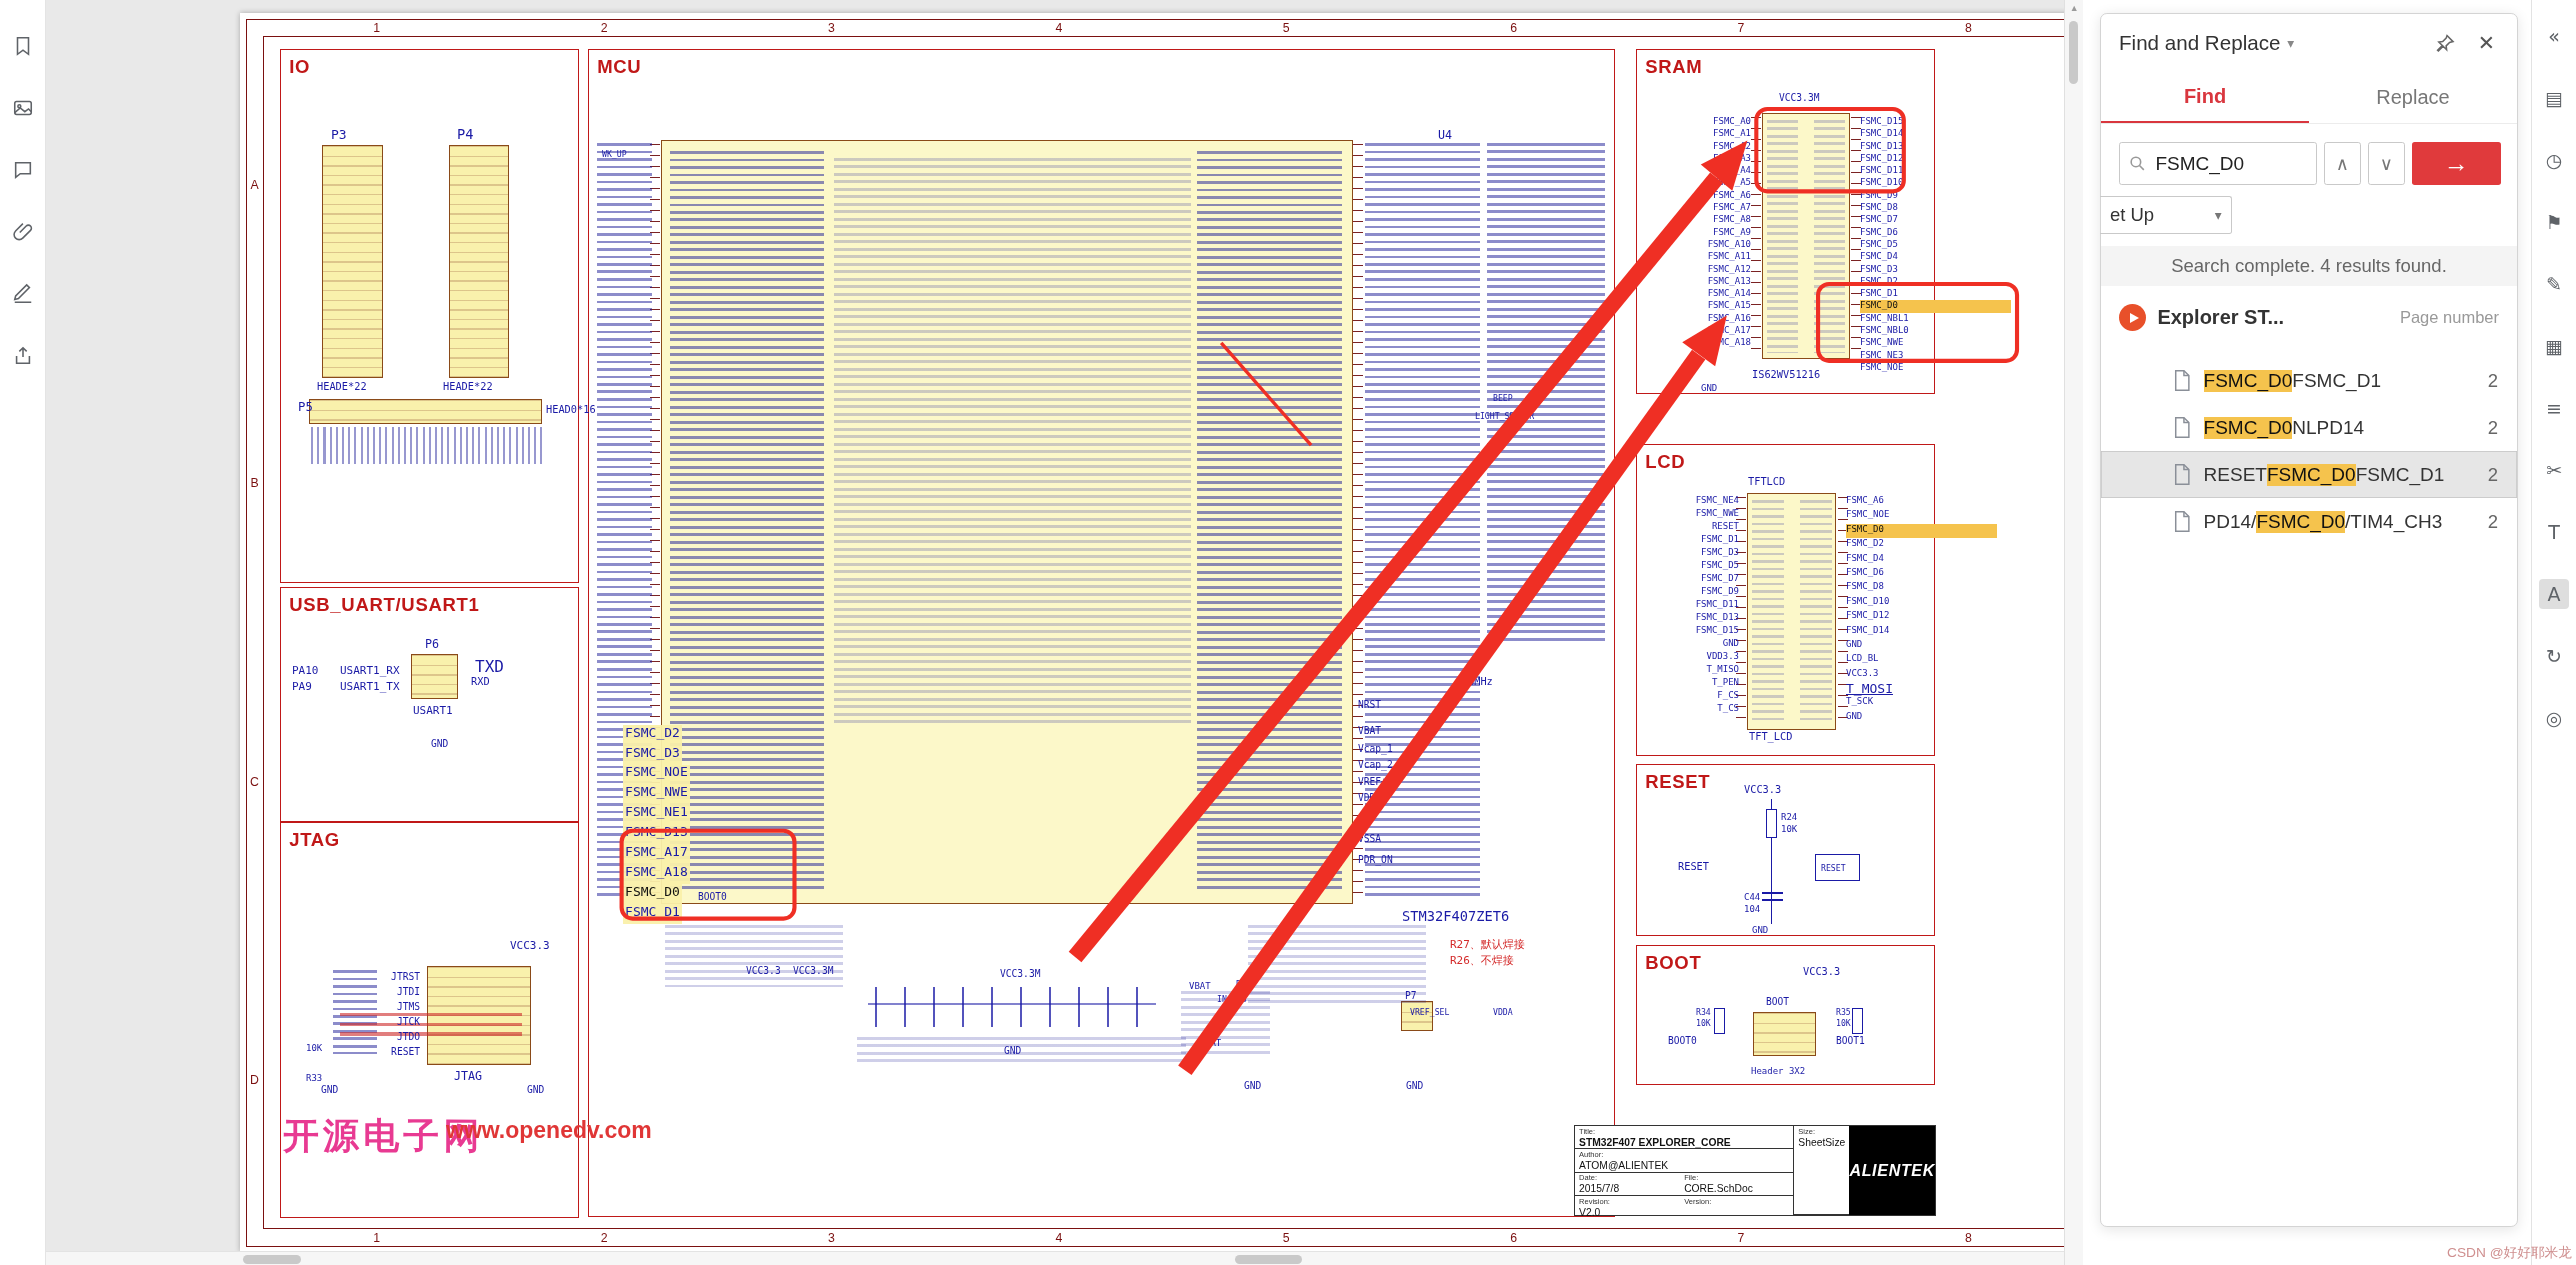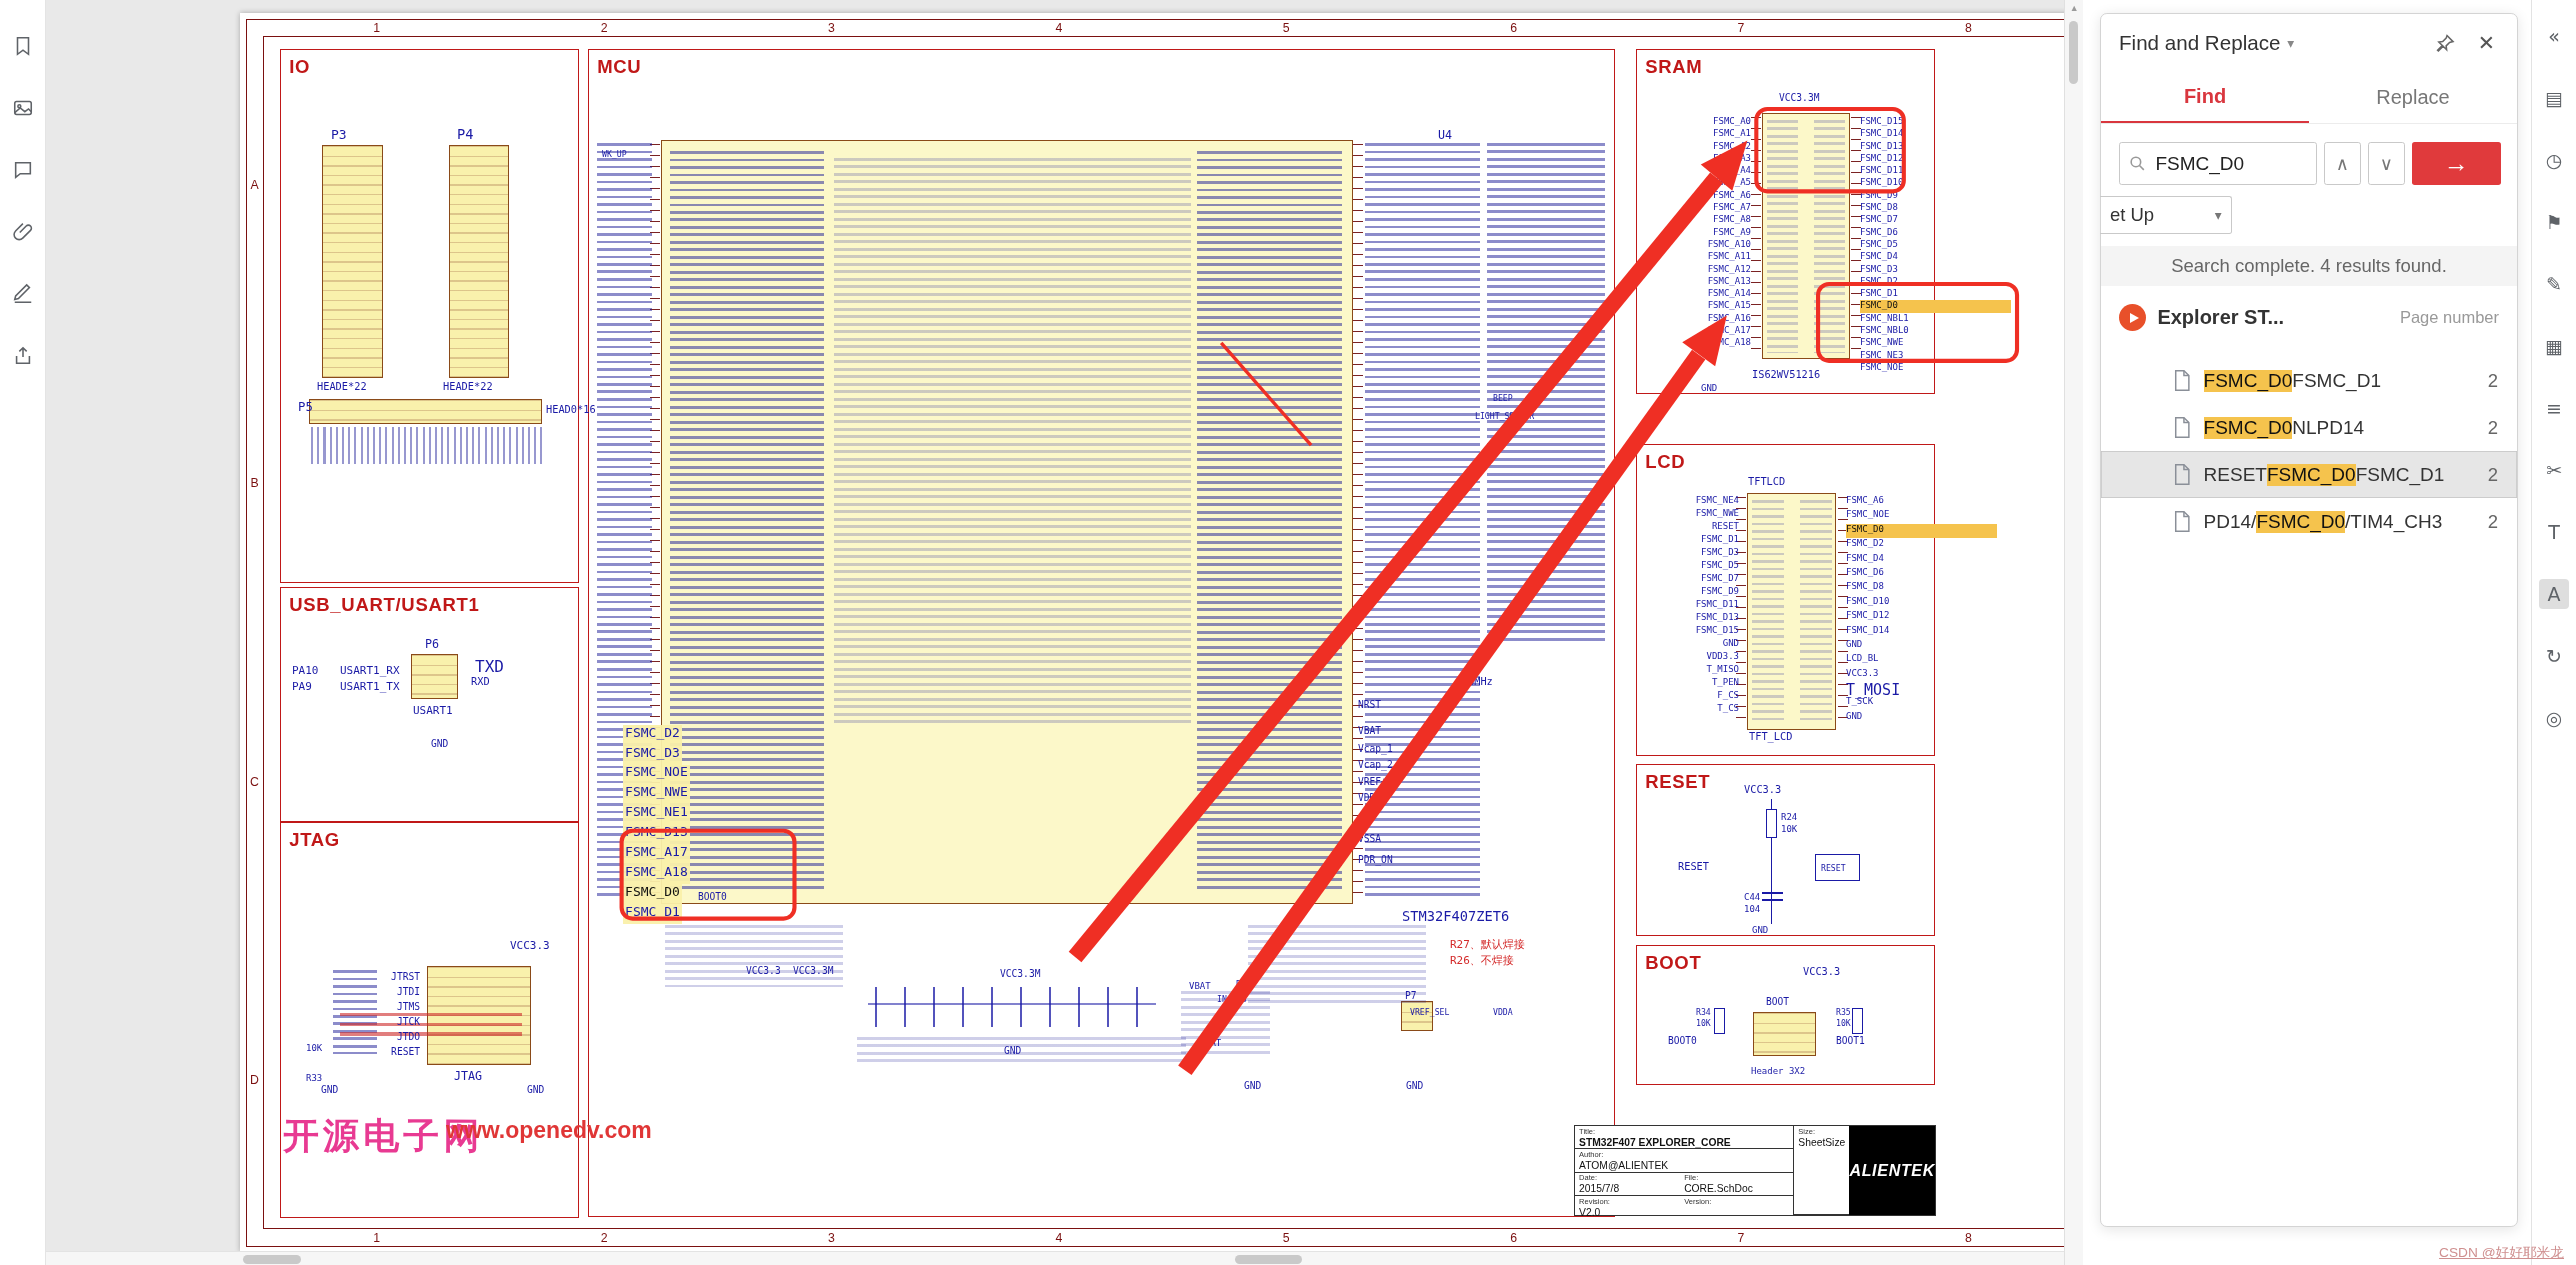--- a/index.html
+++ b/index.html
@@ -101,21 +101,21 @@
   .result-row{height:47px;display:flex;align-items:center;gap:11px;padding:0 19px 0 71px;font-size:19px;color:#333;cursor:pointer;}
   .result-row.selected{background:#e6e6e6;box-shadow:inset 0 0 0 0.7px #c4c4c4;}
   .result-row svg{width:20.6px;height:23px;stroke:#8a8f98;fill:none;stroke-width:1.8;flex:none;}
   .rtext{flex:1;white-space:nowrap;overflow:hidden;display:flex;}
   .rtext .match{background:#f5c34d;color:#111;}
   .rpage{color:#666;font-size:18.5px;}
   
   #right-rail{position:absolute;left:2531px;top:0;width:45px;height:1266px;background:#fff;border-left:0.7px solid #e3e3e3;display:flex;flex-direction:column;align-items:center;padding-top:20.6px;gap:32px;box-sizing:border-box;z-index:5;}
   .ric{width:30px;height:30px;display:flex;align-items:center;justify-content:center;color:#5f6368;font-size:19px;border-radius:4.1px;cursor:pointer;font-family:"DejaVu Sans",sans-serif;}
   .ric.active{background:#dedede;}
-  #watermark{position:absolute;right:12px;bottom:2.7px;font-size:13.7px;color:#cf8f8f;z-index:50;text-decoration:underline;}
+  #watermark{position:absolute;right:4px;bottom:2.7px;font-size:13.7px;color:#cf8f8f;z-index:50;}
   .caps{position:absolute;background-image:repeating-linear-gradient(90deg,transparent 0 6.9px,rgba(26,26,166,.75) 6.9px 9px,transparent 9px 29px),linear-gradient(180deg,transparent 16.5px,rgba(26,26,166,.55) 16.5px 18.5px,transparent 18.5px);}
 </style>
 </head>
 <body>
 
 <div id="left-rail">
   <div class="lric">
       <svg viewBox="0 0 24 24">
         <path d="M6 3h12v18l-6-4.5L6 21z"></path>
       </svg>
@@ -344,21 +344,21 @@
         <div class="net" style="height: 14.4px; font-size: 9px;">FSMC_D2</div>
         <div class="net" style="height: 14.4px; font-size: 9px;">FSMC_D4</div>
         <div class="net" style="height: 14.4px; font-size: 9px;">FSMC_D6</div>
         <div class="net" style="height: 14.4px; font-size: 9px;">FSMC_D8</div>
         <div class="net" style="height: 14.4px; font-size: 9px;">FSMC_D10</div>
         <div class="net" style="height: 14.4px; font-size: 9px;">FSMC_D12</div>
         <div class="net" style="height: 14.4px; font-size: 9px;">FSMC_D14</div>
         <div class="net" style="height: 14.4px; font-size: 9px;">GND</div>
         <div class="net" style="height: 14.4px; font-size: 9px;">LCD_BL</div>
         <div class="net" style="height: 14.4px; font-size: 9px;">VCC3.3</div>
-        <div class="net" style="height: 14.4px; font-size: 15px;">T_MOSI</div>
+        <div class="net" style="height: 14.4px; font-size: 13px; text-decoration: underline;">T_MOSI</div>
         <div class="net" style="height: 14.4px; font-size: 9px;">T_SCK</div>
         <div class="net" style="height: 14.4px; font-size: 9px;">GND</div>
       </div>
 
     <div class="bline" style="left:1531px;top:786px;width:1.4px;height:125px;"></div>
     <div class="bluebox" style="left:1526px;top:796px;width:11px;height:29px;"></div>
     <div class="bluebox" style="left:1575px;top:841px;width:45px;height:27.4px;"></div>
     <div class="bline" style="left:1522px;top:879px;width:20.6px;height:2.1px;"></div>
     <div class="bline" style="left:1522px;top:886px;width:20.6px;height:2.1px;"></div>
 

